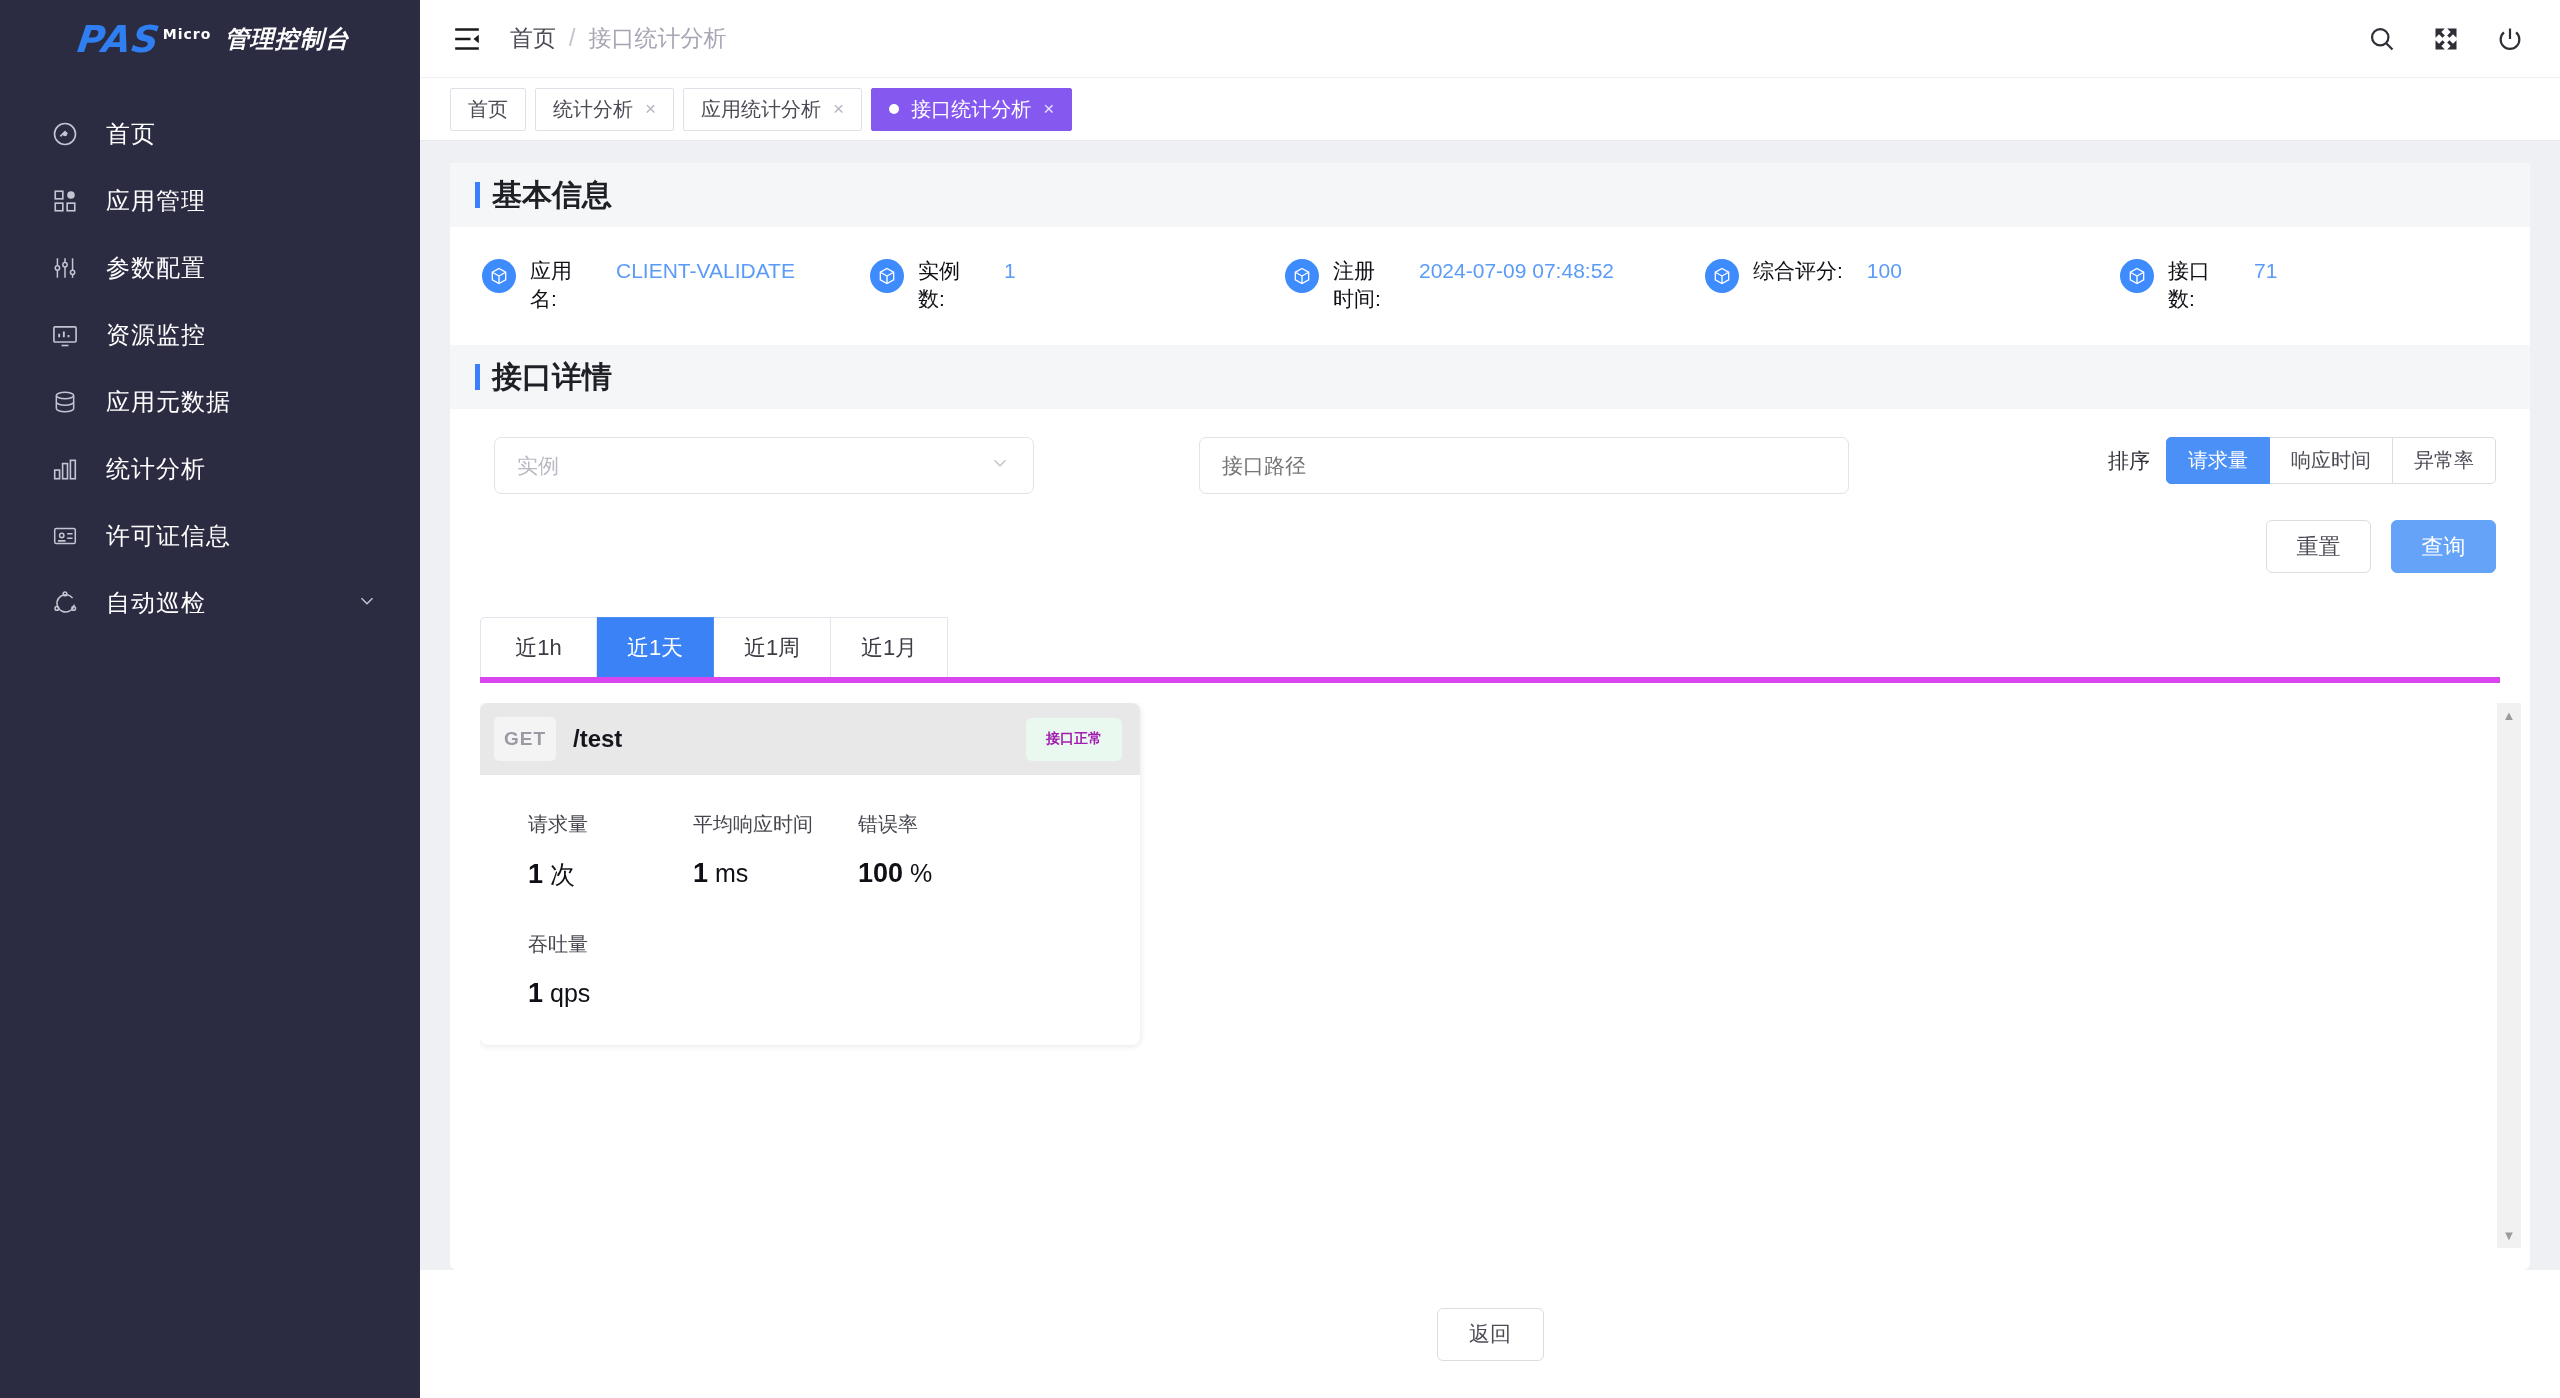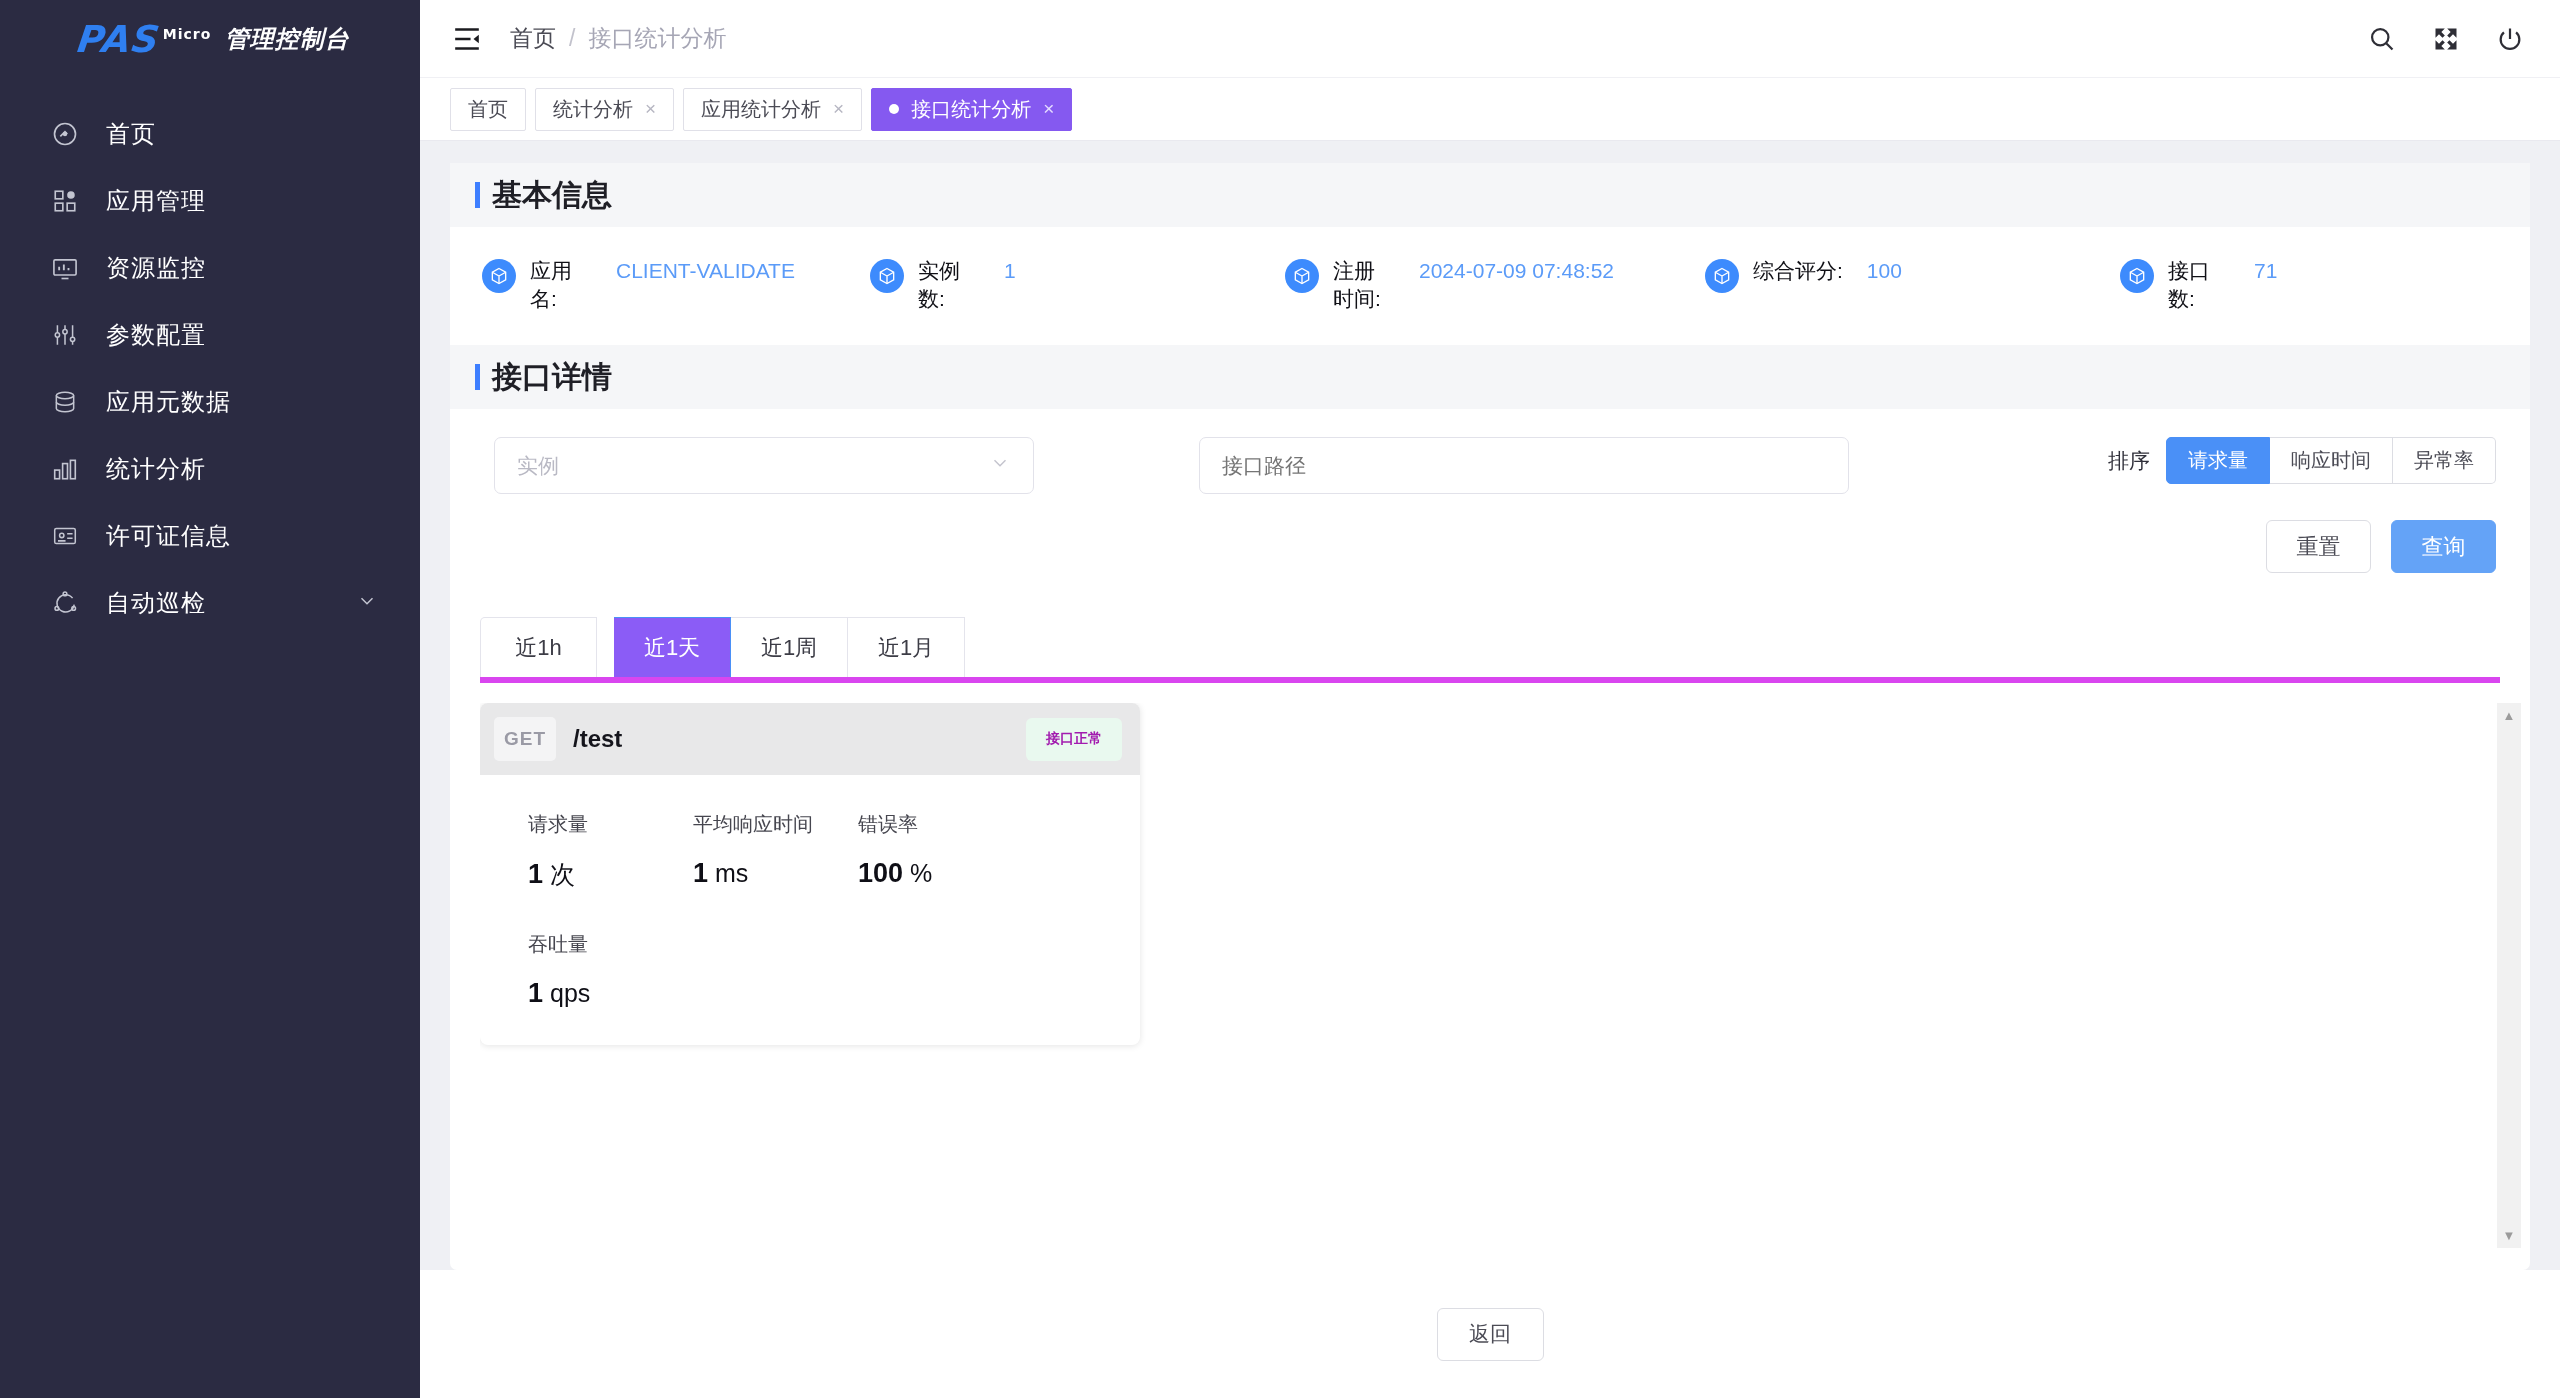--- a/index.html
+++ b/index.html
@@ -185,21 +185,21 @@
   }
   .time-tab {
     height: 60px; min-width: 117px; display: flex; align-items: center;
     justify-content: center; font-size: 22px; color: #3c3c46;
     border: 1px solid #e4e4ec; border-bottom: none; border-left: none;
     background: #fff; cursor: pointer;
   }
   .time-tab:first-child {
     border-left: 1px solid #e4e4ec; border-radius: 5px 0 0 0;
   }
-  .time-tab.active { background: #8b5cf6; color: #fff; border-color: #4a90f7; margin-left: 17px; }
+  .time-tab.active { background: #3b82f6; color: #fff; border-color: #4a90f7; }
   .time-tabs-filler { flex: 1 1 auto; }
 
   
   .cards-area {
     flex: 1 1 auto; position: relative; margin: 20px 0 0 30px;
     min-height: 0; overflow: hidden;
   }
   .api-card {
     width: 660px; border-radius: 8px; background: #fff;
     box-shadow: 0 1px 7px rgba(0,0,0,0.11); overflow: hidden;
@@ -281,39 +281,39 @@
             <rect x="3" y="14" width="7" height="7"></rect>
               <rect x="14" y="14" width="7" height="7"></rect>
           </svg>
         </span>
         <span class="nav-label">应用管理</span>
       </div>
 
 
       <div class="nav-item">
         <span class="nav-ico">
-          <svg width="28" height="28" viewBox="0 0 24 24" fill="none" stroke="currentColor" stroke-width="1.4">
-            <rect x="2.5" y="5" width="19" height="13" rx="1"></rect>
-              <path d="M9 21h6"></path>
-            <path d="M7 14v-3M11 14v-5M15 14v-2" stroke-width="1.6"></path>
-          </svg>
-        </span>
-        <span class="nav-label">资源监控</span>
-      </div>
-
-      <div class="nav-item">
-        <span class="nav-ico">
           <svg width="26" height="28" viewBox="0 0 24 24" fill="none" stroke="currentColor" stroke-width="1.4">
             <path d="M5 3v7M5 14v7M12 3v4M12 11v10M19 3v11M19 18v3"></path>
             <circle cx="5" cy="12" r="2"></circle>
               <circle cx="12" cy="9" r="2"></circle>
               <circle cx="19" cy="16" r="2"></circle>
           </svg>
         </span>
         <span class="nav-label">参数配置</span>
+      </div>
+
+      <div class="nav-item">
+        <span class="nav-ico">
+          <svg width="28" height="28" viewBox="0 0 24 24" fill="none" stroke="currentColor" stroke-width="1.4">
+            <rect x="2.5" y="5" width="19" height="13" rx="1"></rect>
+              <path d="M9 21h6"></path>
+            <path d="M7 14v-3M11 14v-5M15 14v-2" stroke-width="1.6"></path>
+          </svg>
+        </span>
+        <span class="nav-label">资源监控</span>
       </div>
 
       <div class="nav-item">
         <span class="nav-ico">
           <svg width="26" height="28" viewBox="0 0 24 24" fill="none" stroke="currentColor" stroke-width="1.4">
             <ellipse cx="12" cy="6" rx="8" ry="3"></ellipse>
               <path d="M4 6v12c0 1.7 3.6 3 8 3s8-1.3 8-3V6"></path>
             <path d="M4 12c0 1.7 3.6 3 8 3s8-1.3 8-3"></path>
           </svg>
         </span>

